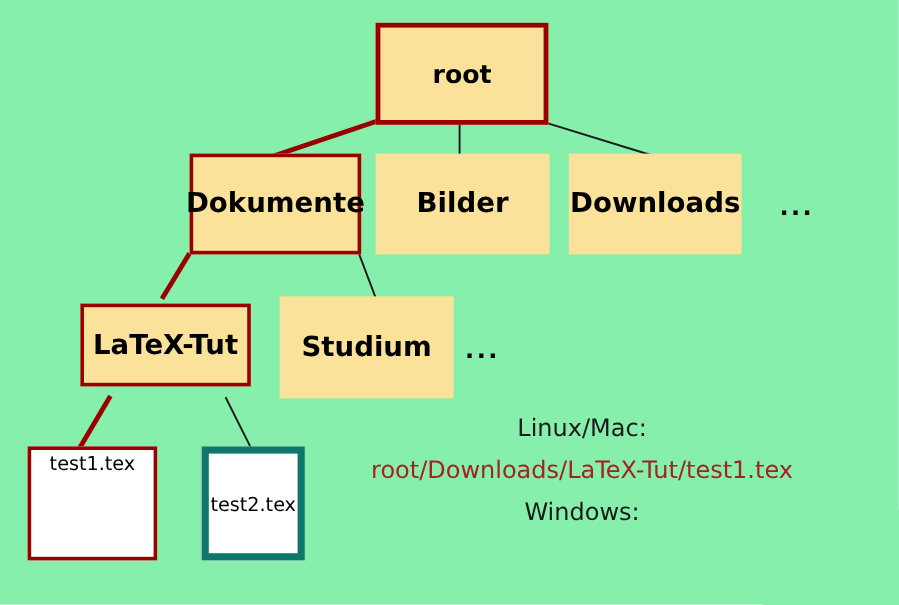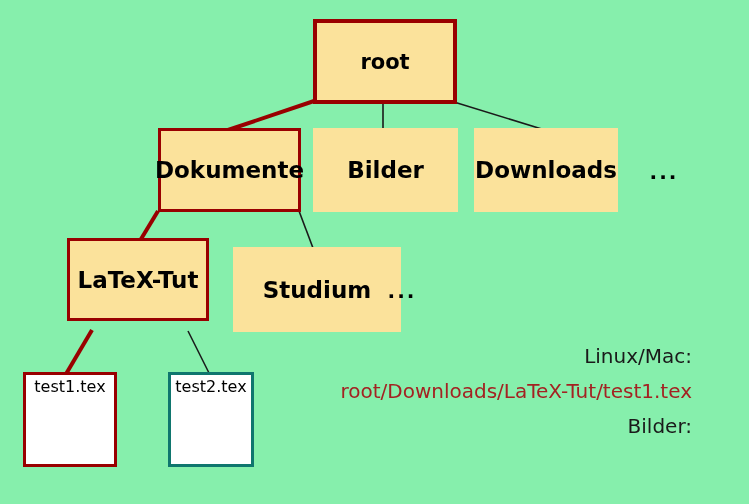--- a/index.html
+++ b/index.html
@@ -24,31 +24,31 @@
   .node.accent{border:3.5px solid #990000;}
   .node.root-node{border-width:4px;font-size:21px;}
   .node.leaf{
     background:#ffffff;
     font-weight:normal;
     font-size:16px;
     align-items:flex-start;
     padding-top:2px;
   }
   .node.leaf.accent-leaf{border:3px solid #990000;}
-  .node.leaf.gray-leaf{border:3px solid #0f766e;}
+  .node.leaf.gray-leaf{border:6px solid #0f766e;align-items:center;}
   .dots{
     position:absolute;
     display:flex;align-items:center;justify-content:center;
     color:#000000;font-weight:bold;font-size:20px;
     letter-spacing:2px;
   }
   .annotation{
     position:absolute;
     left:278px;top:339px;width:414px;
-    text-align:right;
+    text-align:center;
     font-size:20px;
     line-height:35px;
     color:#1a1a1a;
   }
   .annotation .path-line{color:#A32222;}
 </style>
 </head>
 <body>
 
 <div class="canvas">
@@ -73,36 +73,36 @@
   <div class="node" style="left:313px;top:128px;width:145px;height:84px;">
     <span>Bilder</span>
   </div>
   <div class="node" style="left:474px;top:128px;width:144px;height:84px;">
     <span>Downloads</span>
   </div>
   <div class="dots" style="left:644px;top:158px;width:40px;height:28px;">
     <span>...</span>
   </div>
 
-  <div class="node accent" style="left:67px;top:238px;width:142px;height:83px;">
+  <div class="node accent" style="left:67px;top:253px;width:142px;height:69px;">
     <span>LaTeX-Tut</span>
   </div>
-  <div class="node" style="left:233px;top:247px;width:168px;height:85px;justify-content:center;">
+  <div class="node" style="left:233px;top:247px;width:145px;height:85px;justify-content:center;">
     <span>Studium</span>
   </div>
   <div class="dots" style="left:382px;top:277px;width:40px;height:28px;">
     <span>...</span>
   </div>
 
-  <div class="node leaf accent-leaf" style="left:23px;top:372px;width:94px;height:95px;">
+  <div class="node leaf accent-leaf" style="left:23px;top:372px;width:108px;height:95px;">
     <span>test1.tex</span>
   </div>
   <div class="node leaf gray-leaf" style="left:168px;top:372px;width:86px;height:95px;">
     <span>test2.tex</span>
   </div>
 
   <div class="annotation">
     <div>Linux/Mac:</div>
     <div class="path-line">root/Downloads/LaTeX-Tut/test1.tex</div>
-    <div>Bilder:</div>
+    <div>Windows:</div>
   </div>
 
 </div>
 
 </body></html>

